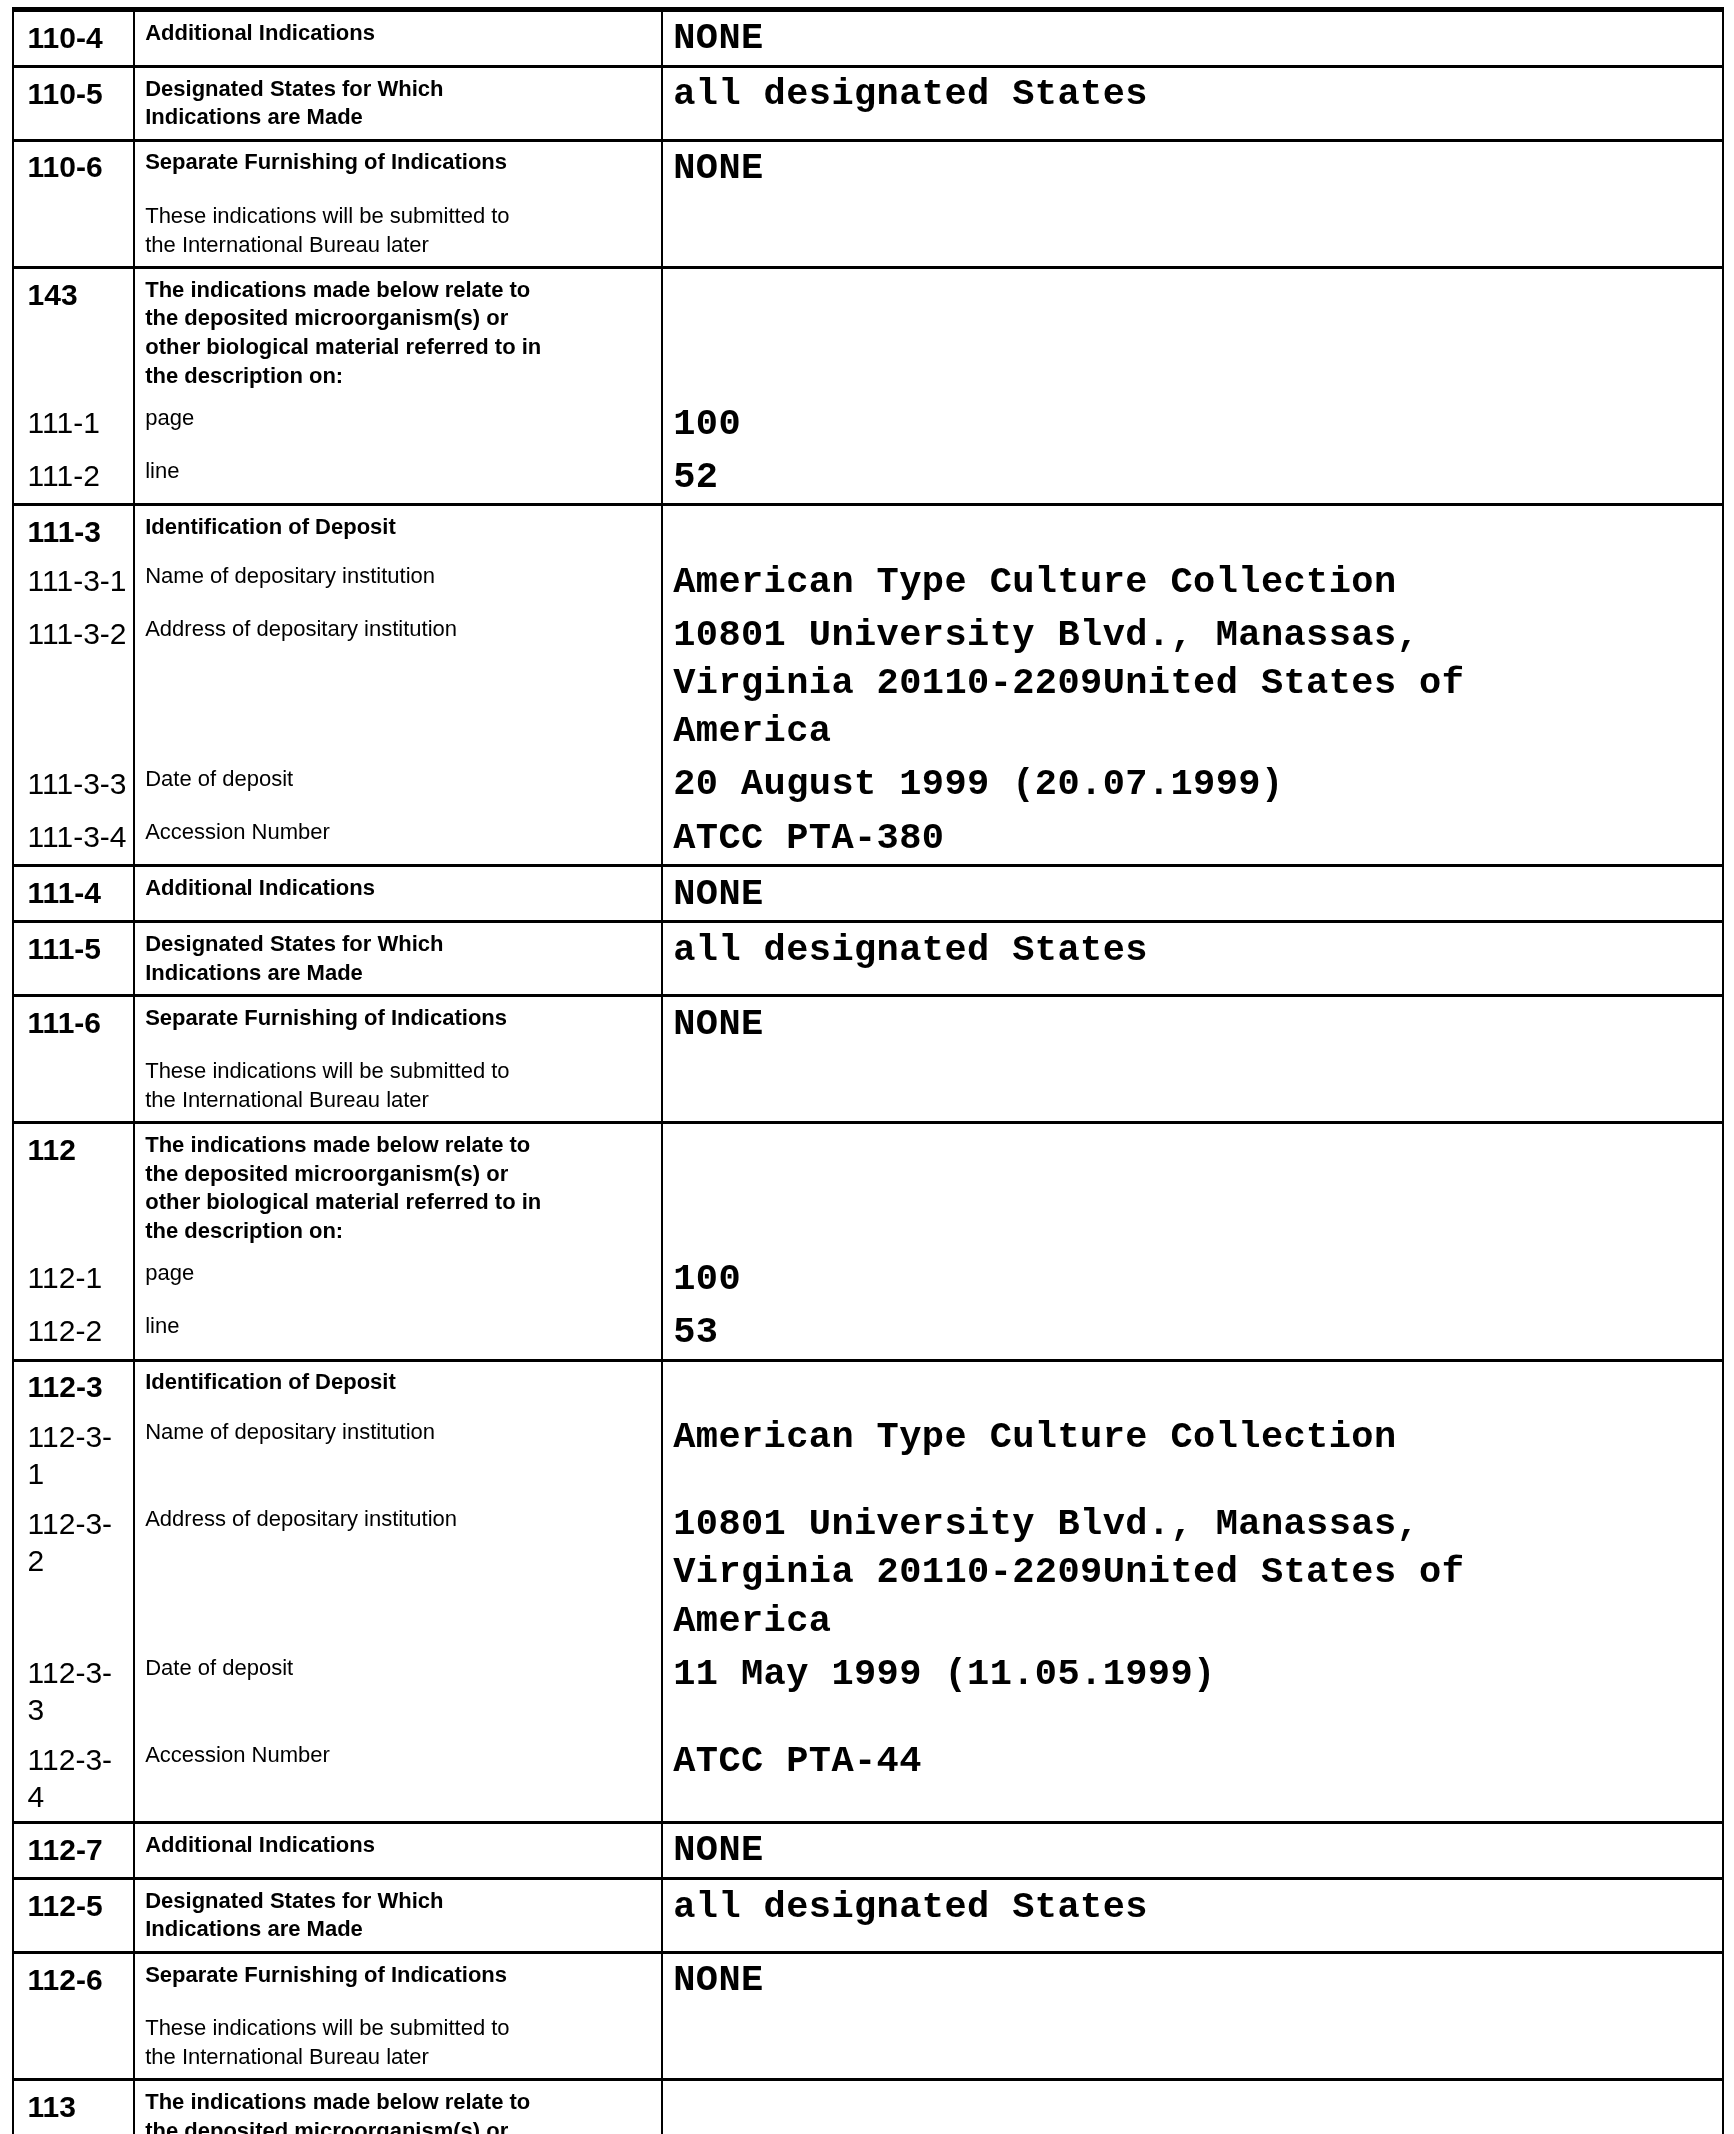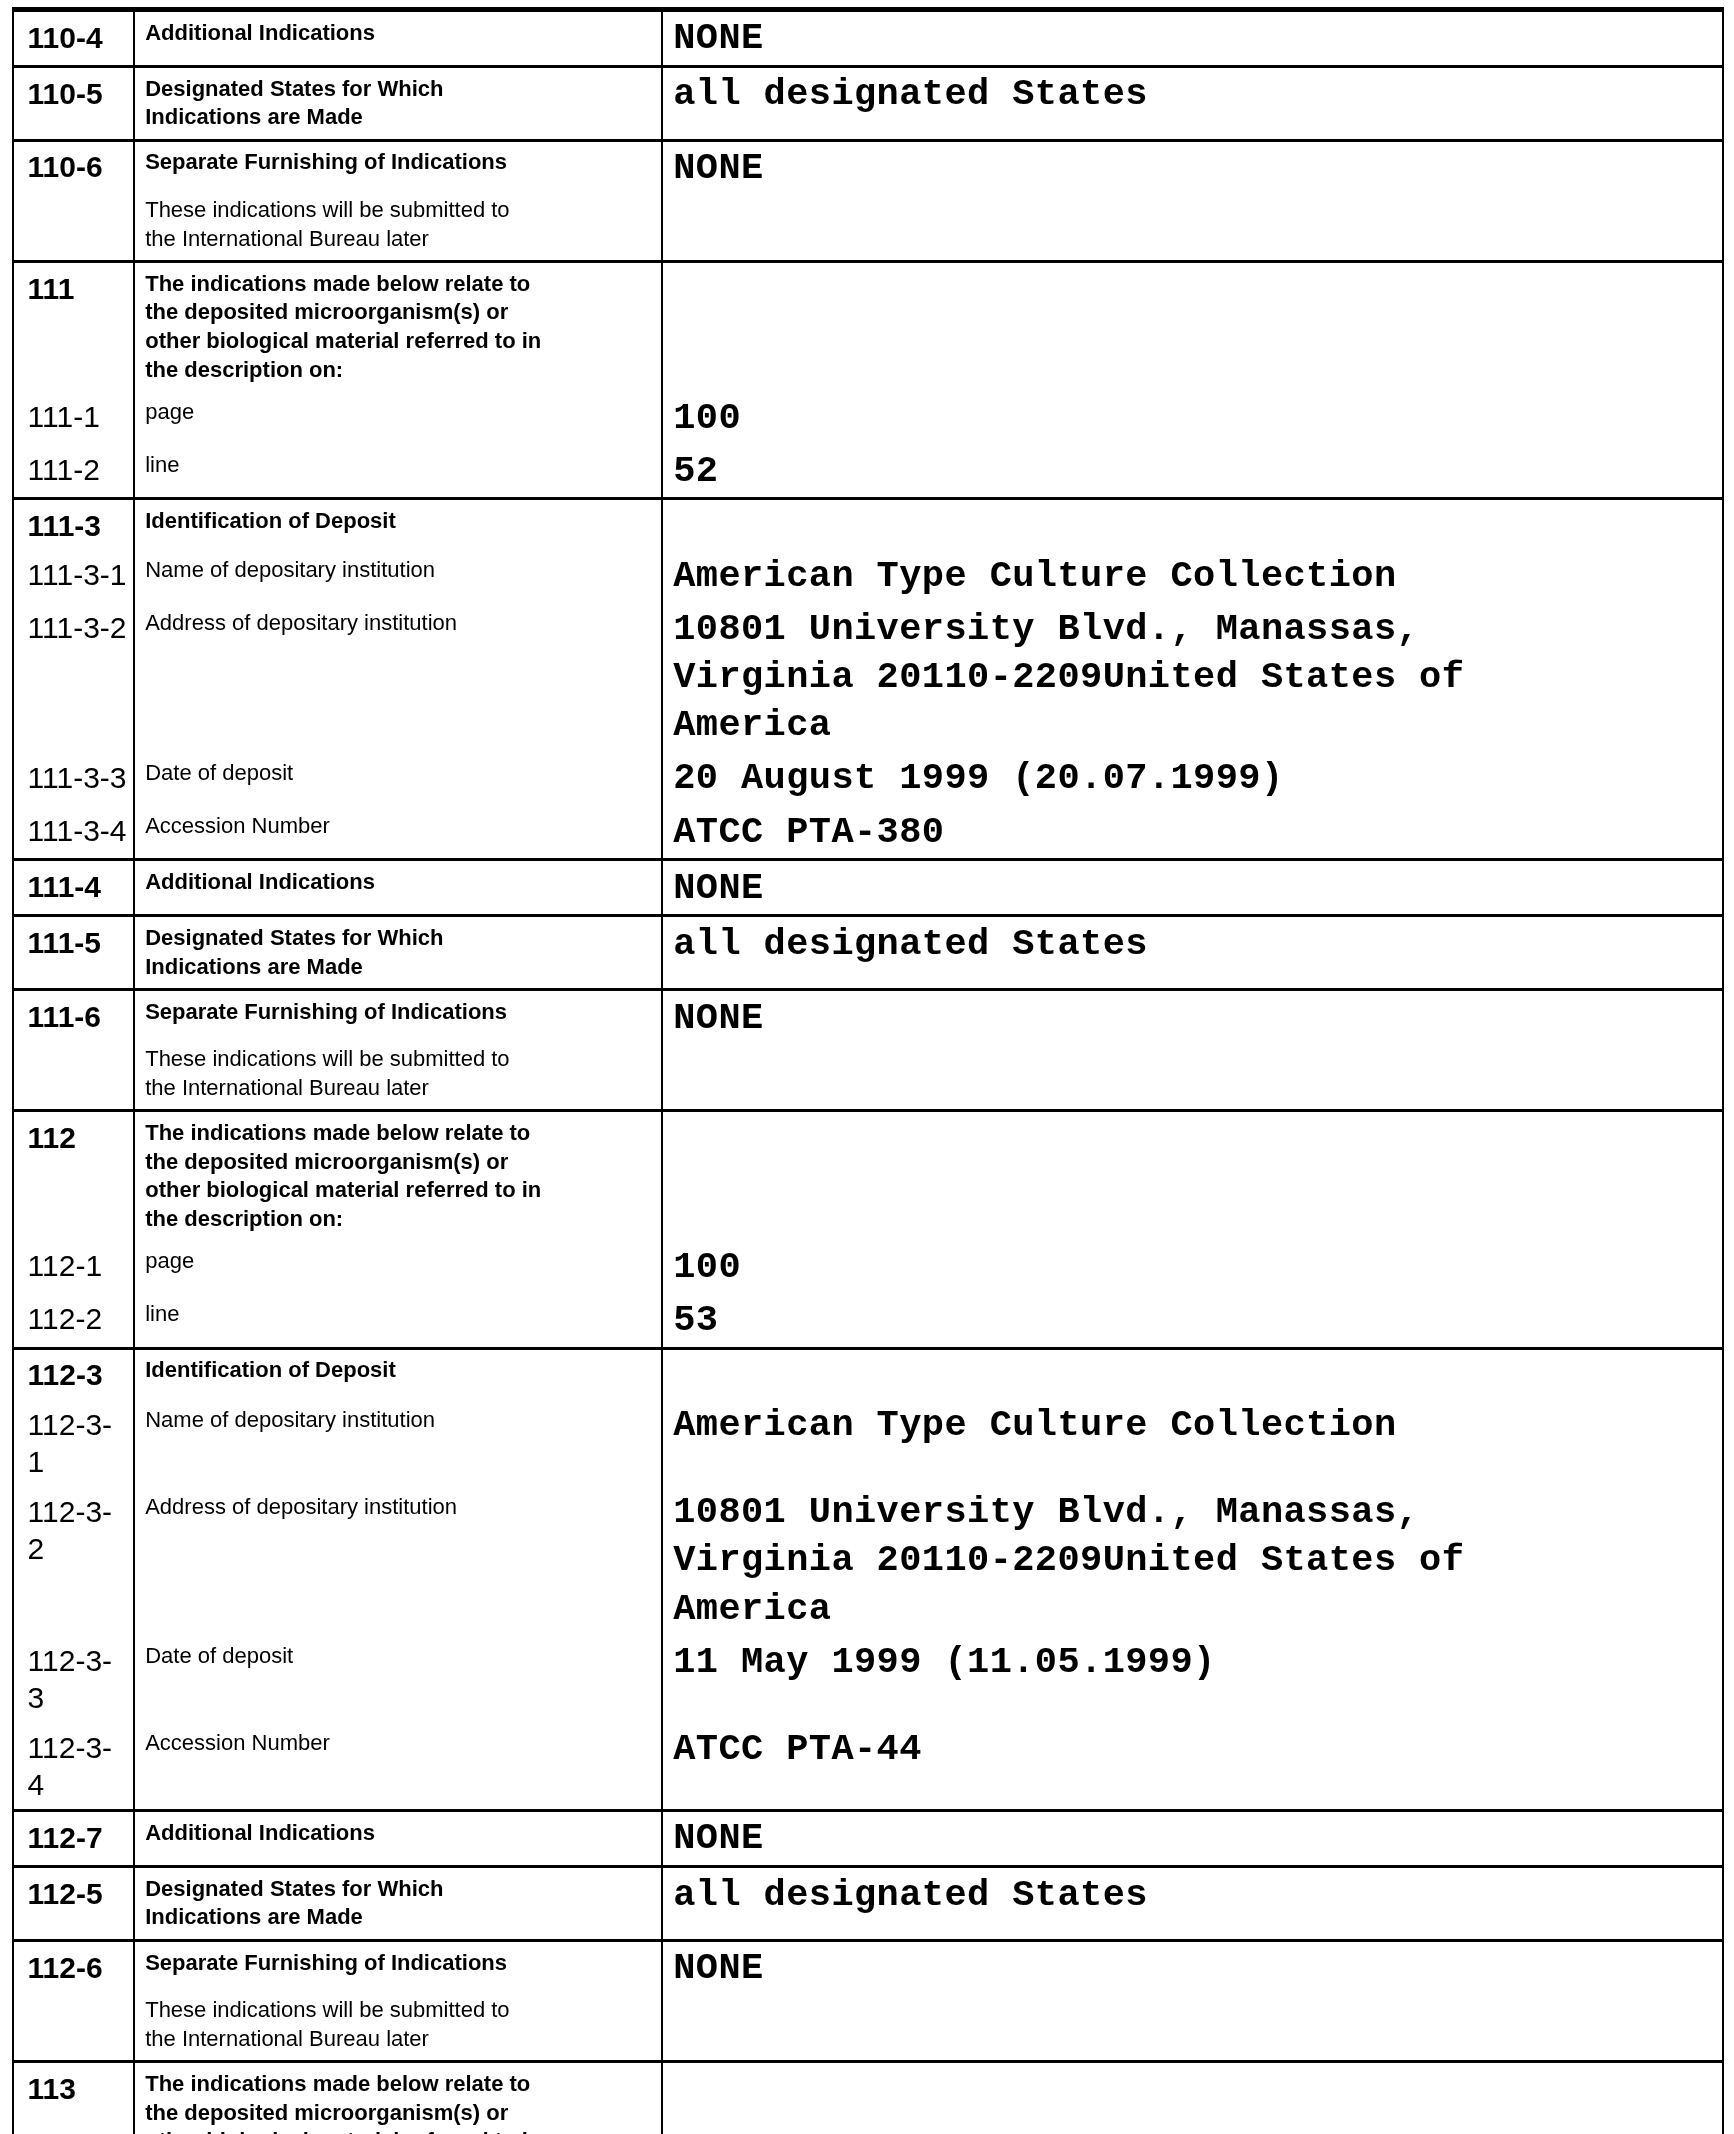--- a/index.html
+++ b/index.html
@@ -36,21 +36,21 @@
     line-height: 1.25;
   }
   .cell.labelcell {
     border-left: 2.5px solid #000;
     border-right: 2.5px solid #000;
     padding: 6.8px 8.5px 6.8px 10.2px;
     font-size: 22px;
     line-height: 1.3;
   }
   .label-main { white-space: pre-line; }
-  .label-note { margin-top: 19px; white-space: pre-line; }
+  .label-note { margin-top: 25px; white-space: pre-line; }
   .cell.value {
     padding: 2.5px 8.5px 2.5px 10.2px;
     font-family: "Liberation Mono", "DejaVu Sans Mono", monospace;
     font-weight: bold;
     font-size: 37px;
     line-height: 1.3;
     white-space: pre-line;
     letter-spacing: 0.4px;
   }
   .bold { font-weight: bold; }
@@ -83,21 +83,21 @@
     <div class="cell code bold">110-6</div>
     <div class="cell labelcell">
       <div class="label-main bold">Separate Furnishing of Indications</div>
       <div class="label-note">These indications will be submitted to
 the International Bureau later</div>
     </div>
     <div class="cell value">NONE</div>
   </div>
 
   <div class="row section head">
-    <div class="cell code bold">111</div>
+    <div class="cell code bold">143</div>
     <div class="cell labelcell">
       <div class="label-main bold">The indications made below relate to
 the deposited microorganism(s) or
 other biological material referred to in
 the description on:</div>
 
     </div>
     <div class="cell value"></div>
   </div>
 

